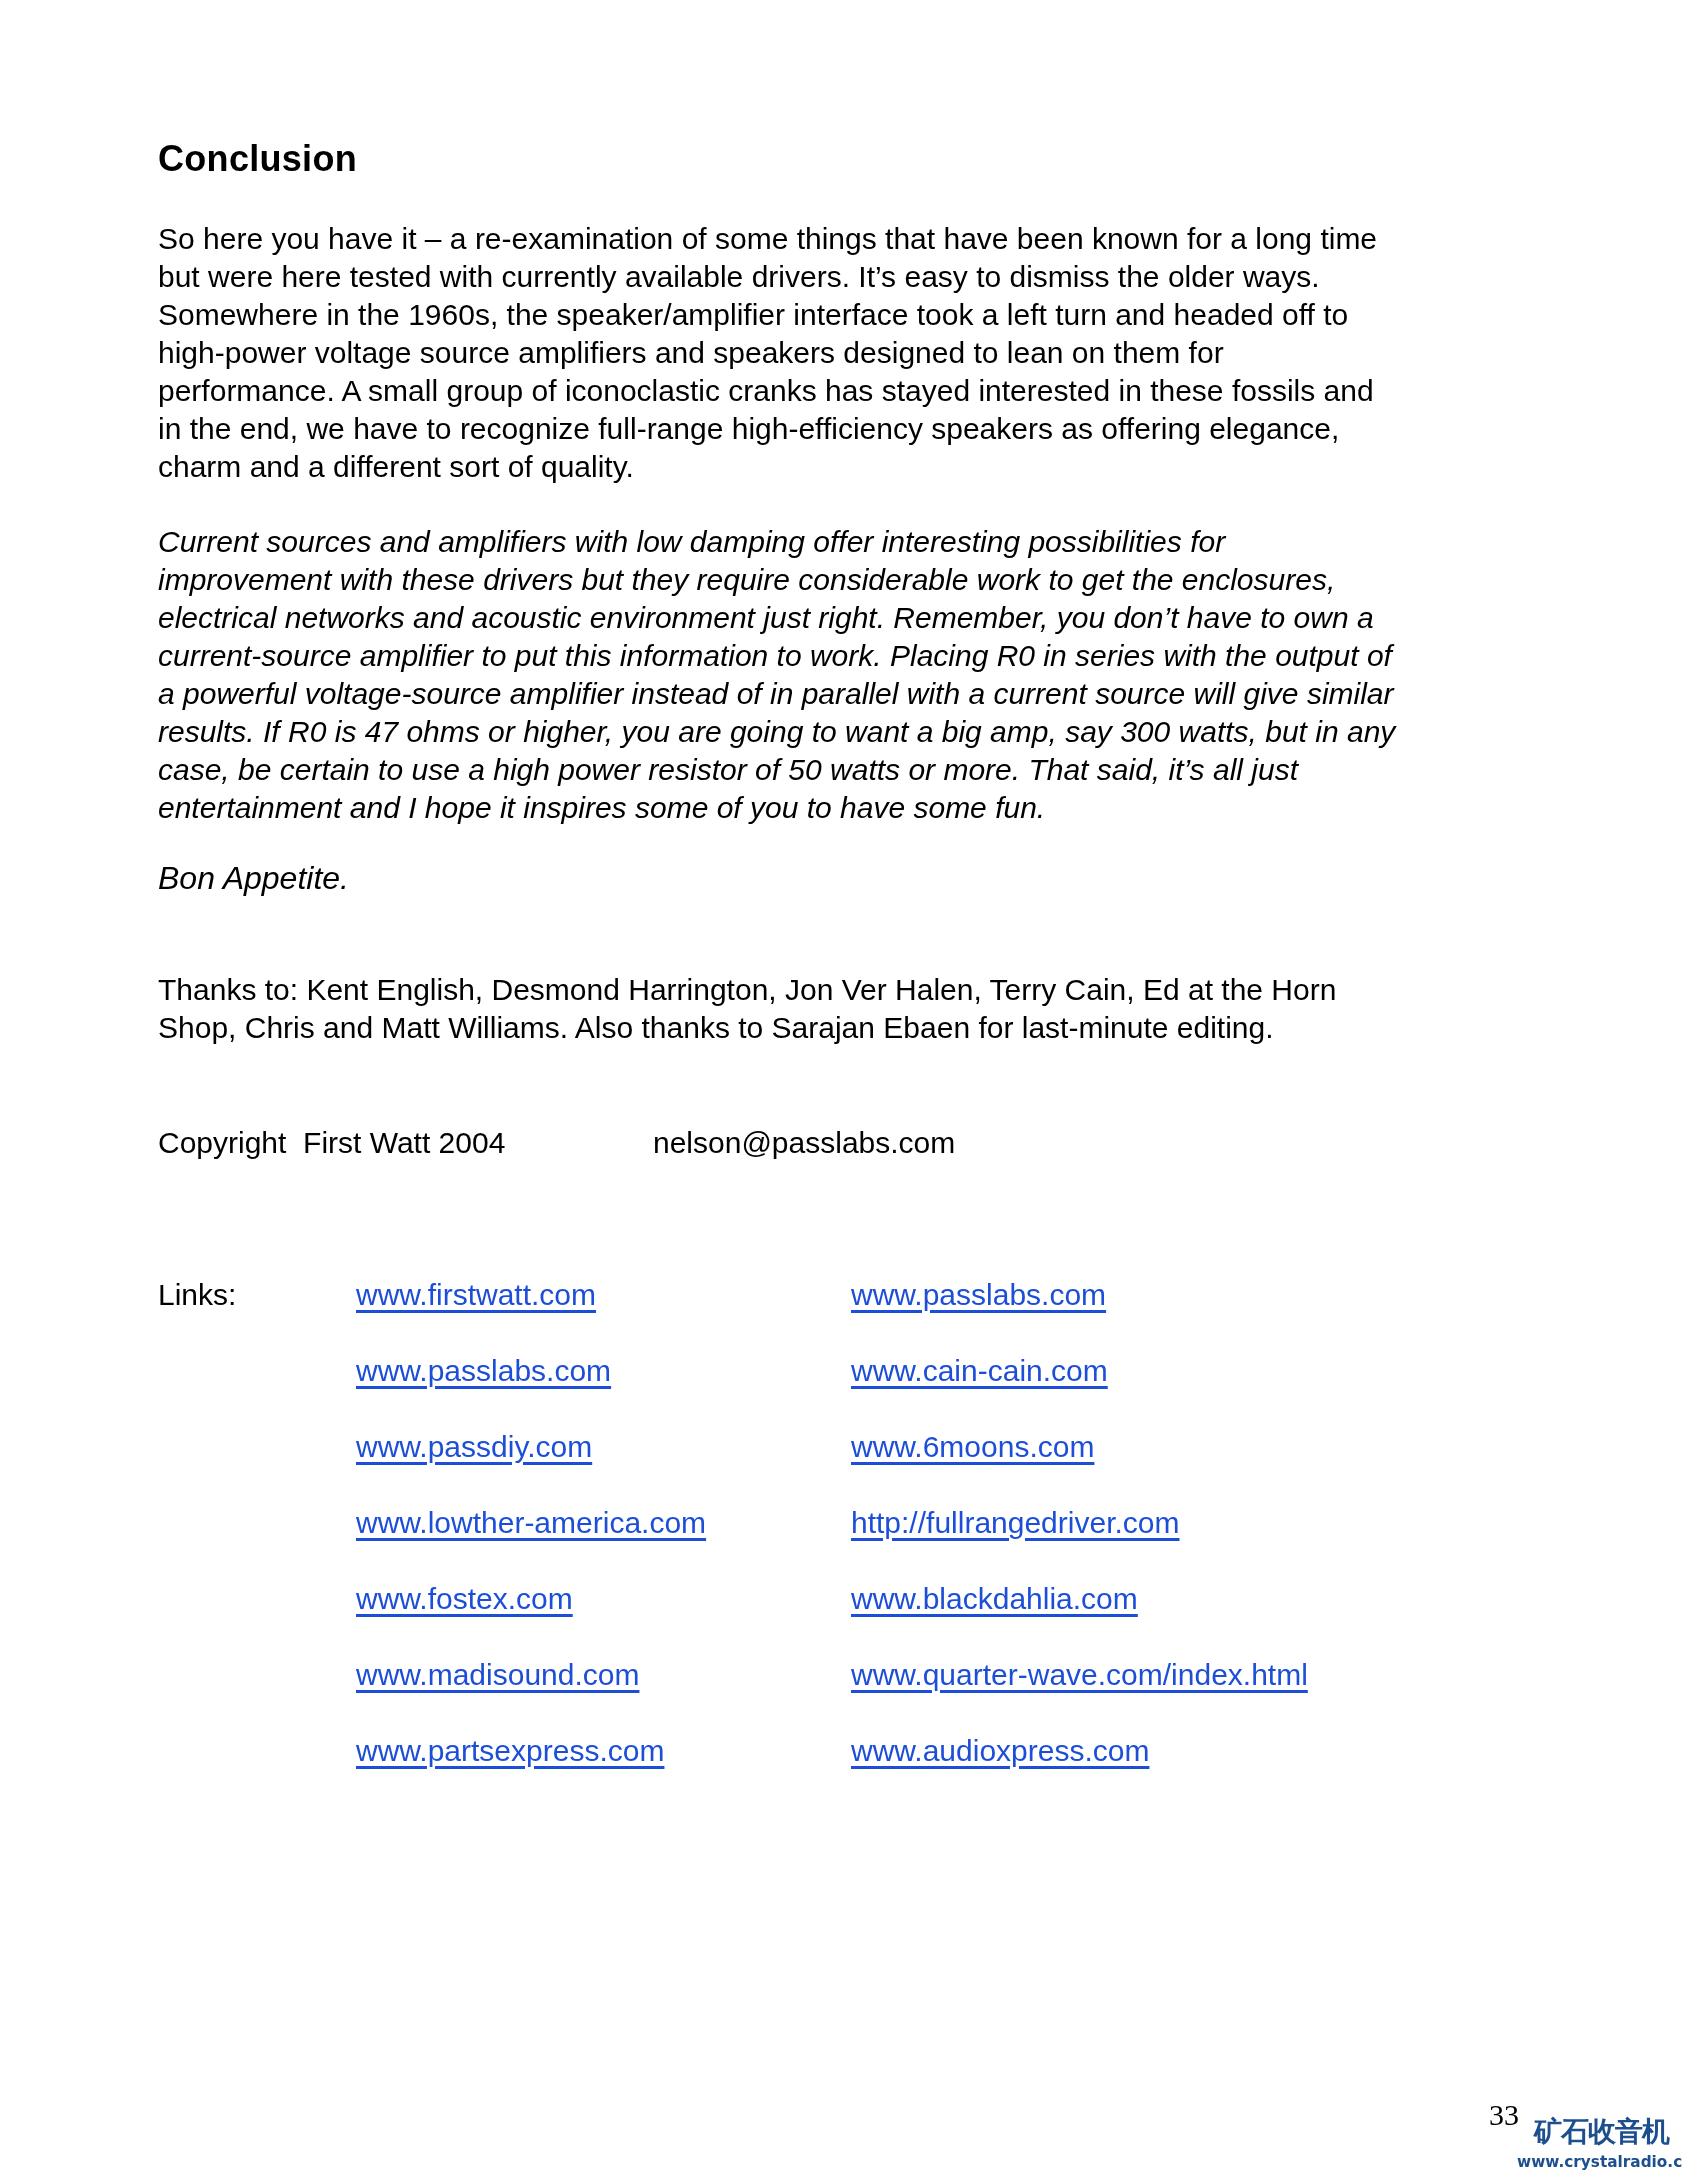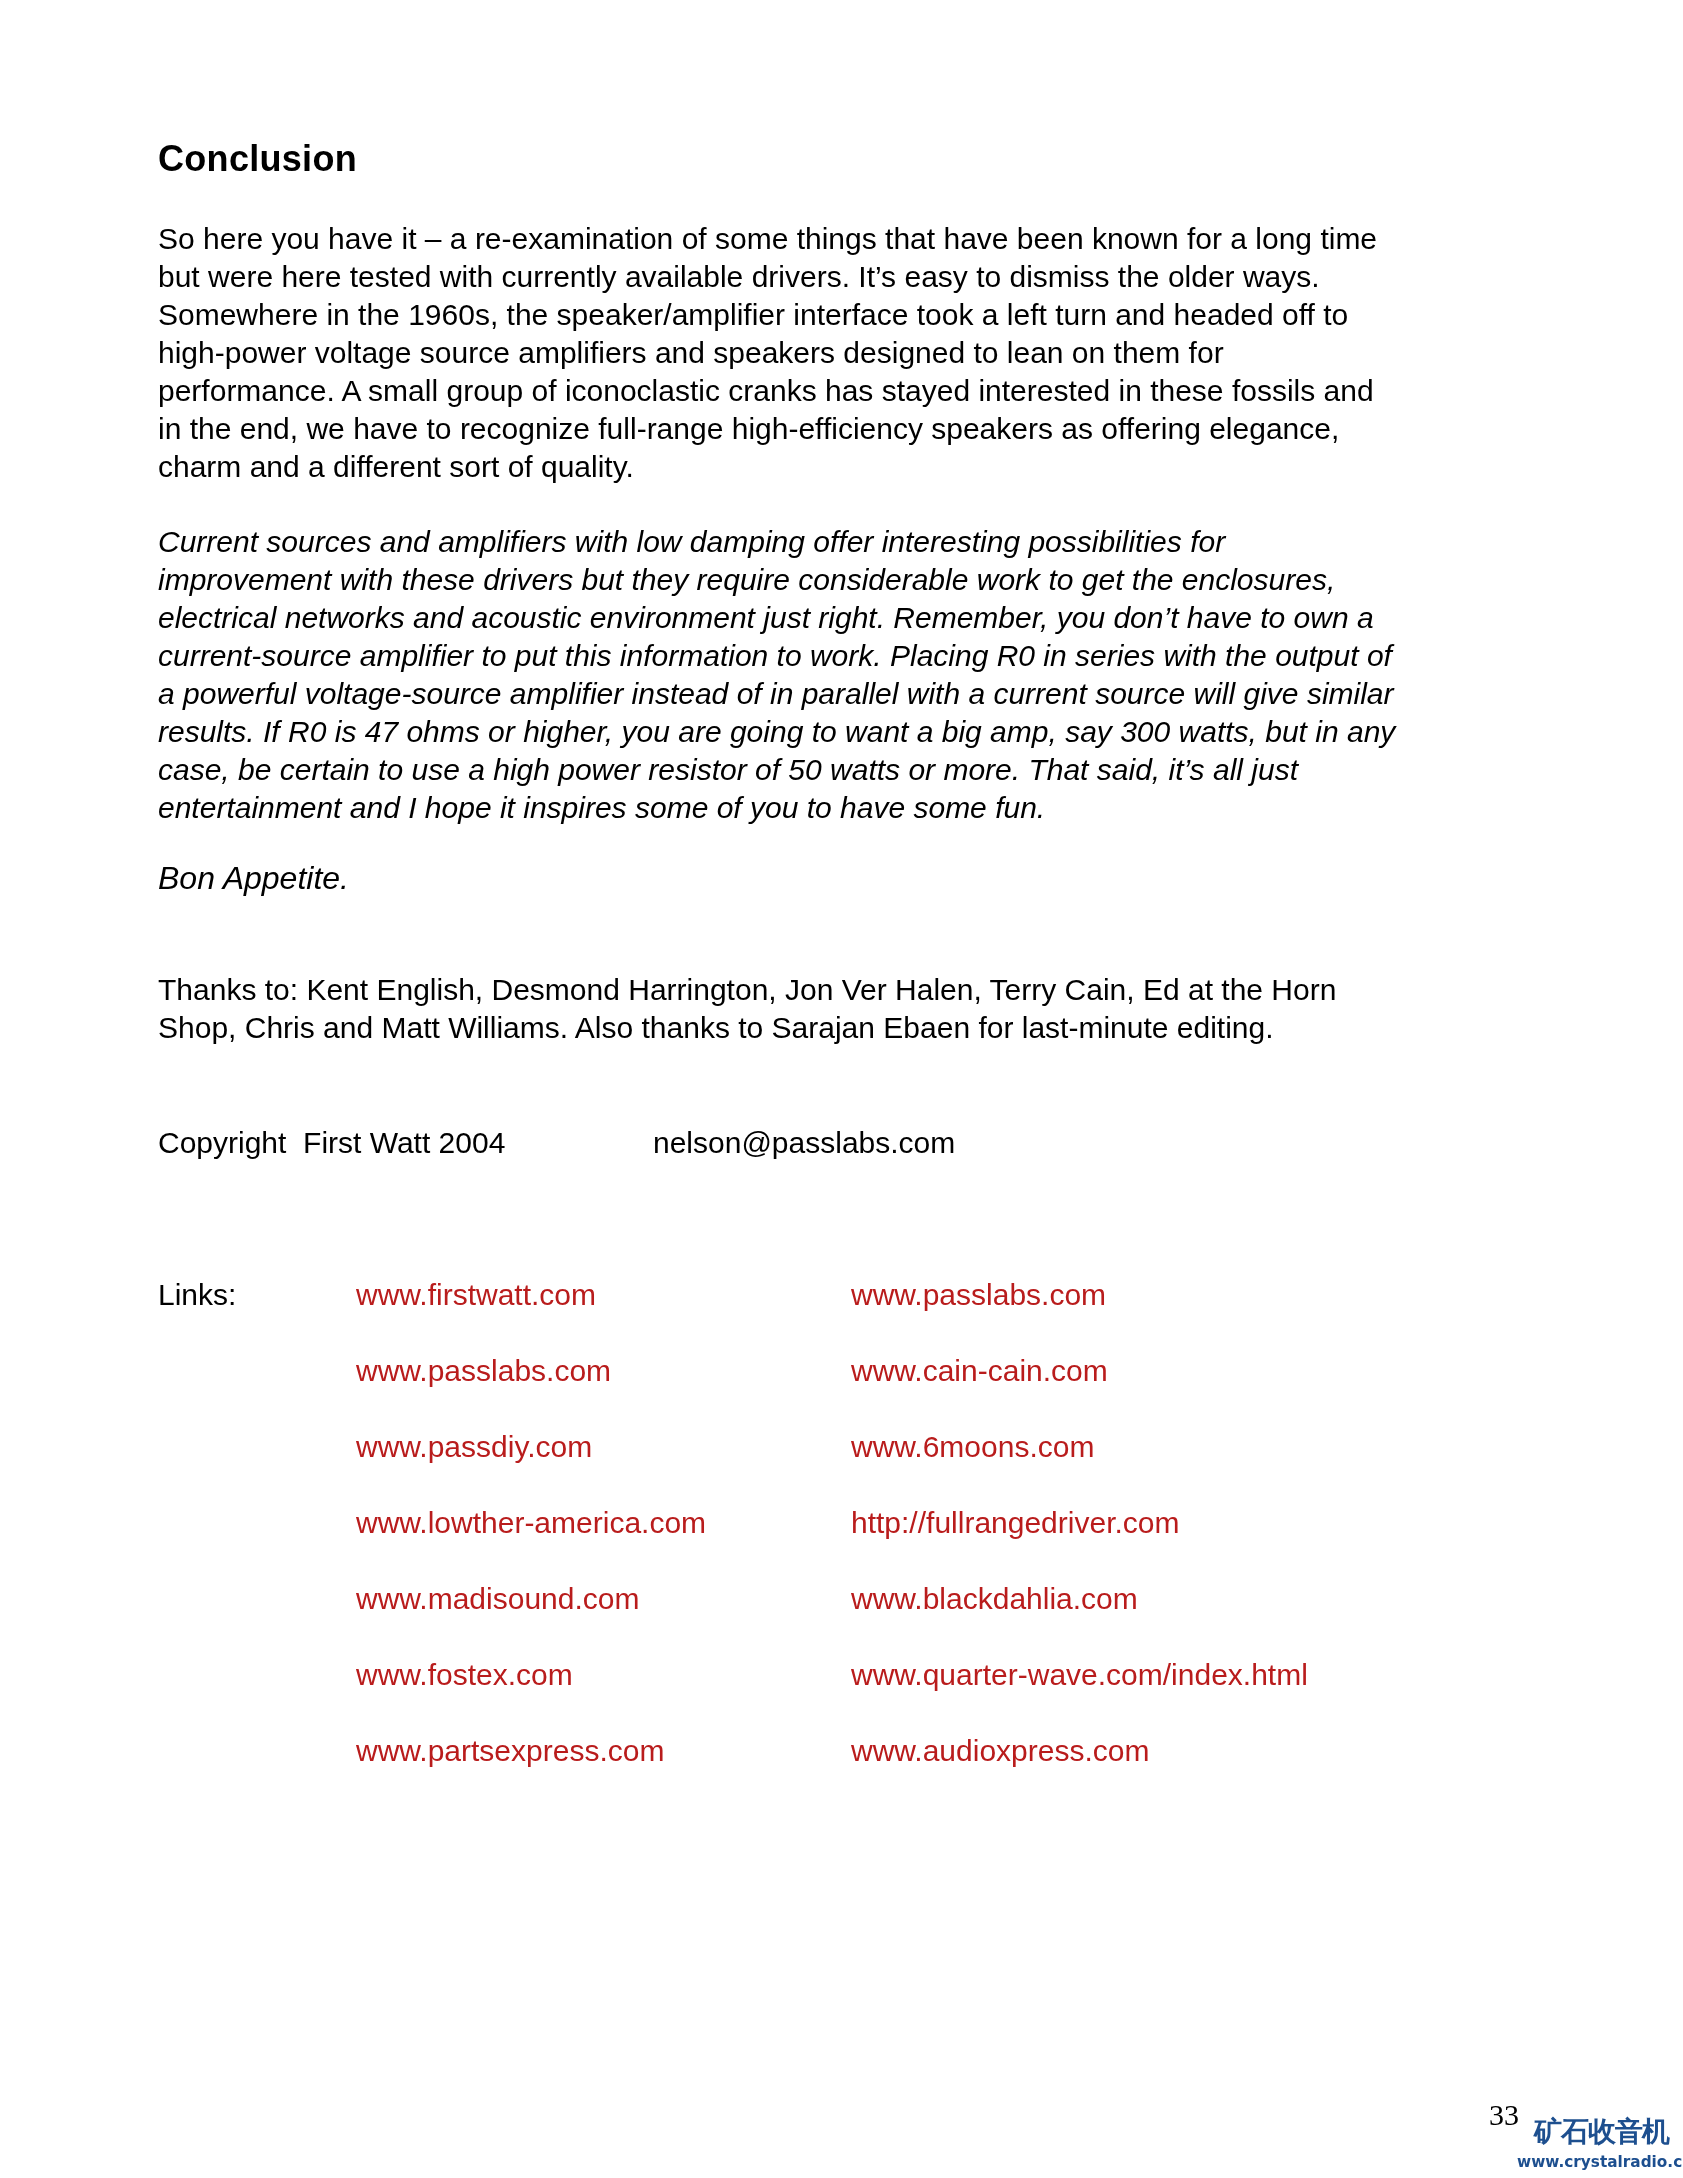--- a/index.html
+++ b/index.html
@@ -34,21 +34,21 @@
     .copyright-text { position: absolute; left: 0; white-space: pre; }
     .email { position: absolute; left: 495px; white-space: nowrap; }
     .links-label {
       position: absolute; left: 158px; top: 1276px; font-size: 30px; line-height: 38px;
     }
     .links-col { position: absolute; top: 1276px; }
     .links-col.c1 { left: 356px; }
     .links-col.c2 { left: 851px; }
     .link {
       display: block; height: 76px; font-size: 30px; line-height: 38px;
-      color: #b91c1c; text-decoration-thickness: 3px;
+      color: #1d4ed8; text-decoration: underline; text-decoration-thickness: 3px;
       text-underline-offset: 5px; white-space: nowrap; cursor: pointer;
     }
     .page-number {
       position: absolute; left: 1489px; top: 2099px;
       font-family: "Liberation Serif", serif; font-size: 30px; line-height: 32px; color: #000;
     }
     .watermark {
       position: absolute; left: 1517px; top: 2114px; width: 166px; color: #1d4f8f;
     }
     .wm-cn {
@@ -92,22 +92,22 @@
     <span class="email">nelson@passlabs.com</span>
   </div>
 
   <div class="links-label">Links:</div>
 
   <div class="links-col c1">
     <a class="link">www.firstwatt.com</a>
     <a class="link">www.passlabs.com</a>
     <a class="link">www.passdiy.com</a>
     <a class="link">www.lowther-america.com</a>
+    <a class="link">www.fostex.com</a>
     <a class="link">www.madisound.com</a>
-    <a class="link">www.fostex.com</a>
     <a class="link">www.partsexpress.com</a>
   </div>
 
   <div class="links-col c2">
     <a class="link">www.passlabs.com</a>
     <a class="link">www.cain-cain.com</a>
     <a class="link">www.6moons.com</a>
     <a class="link">http://fullrangedriver.com</a>
     <a class="link">www.blackdahlia.com</a>
     <a class="link">www.quarter-wave.com/index.html</a>

